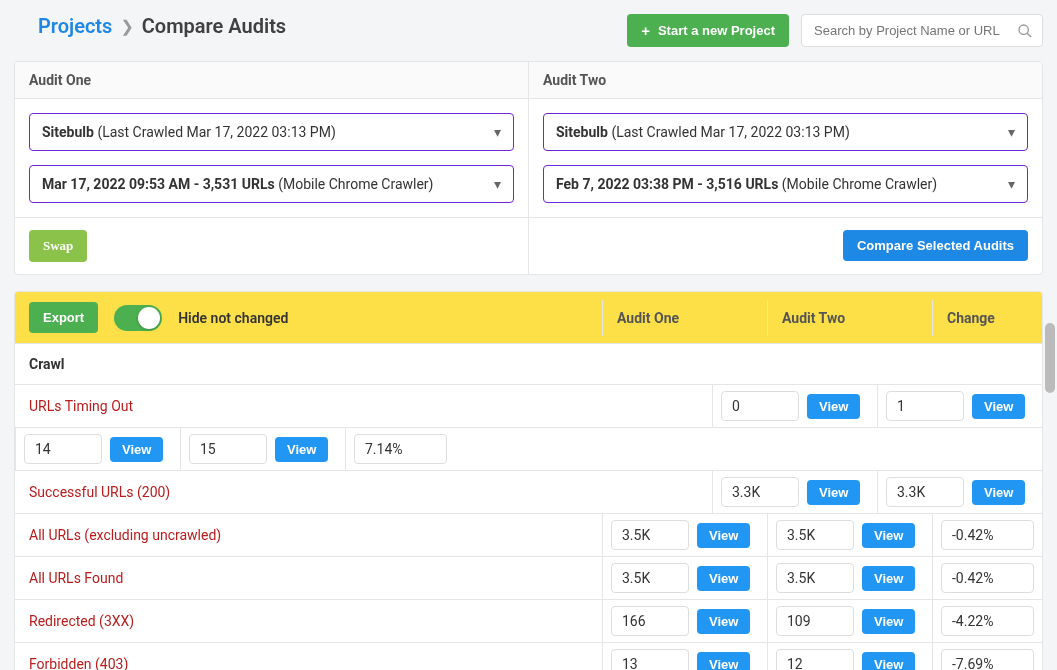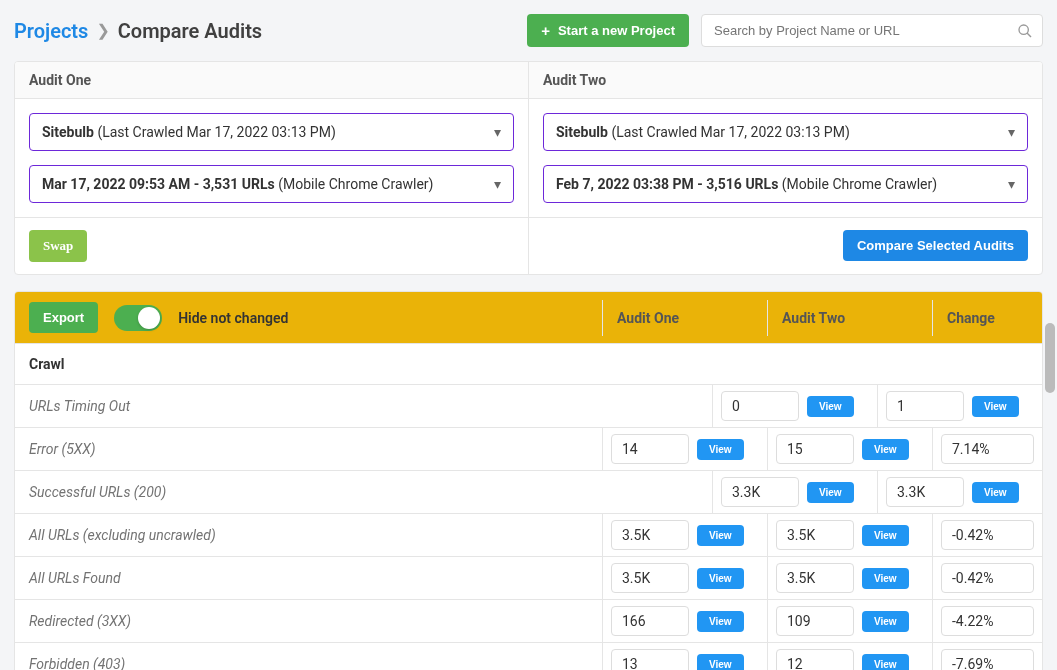--- a/index.html
+++ b/index.html
@@ -5,36 +5,37 @@
   * { box-sizing: border-box; margin: 0; padding: 0; }
   body {
     font-family: -apple-system, BlinkMacSystemFont, "Segoe UI", Roboto, Arial, sans-serif;
     background: #f4f5f7;
     color: #333;
     font-size: 14px;
   }
   .container { width: 1057px; min-height: 670px; padding: 14px; }
   .header-row {
     display: flex;
-    align-items: center;
+    align-items: flex-start;
     justify-content: space-between;
     margin-bottom: 14px;
+    margin-left: 24px;
   }
   .breadcrumb { display: flex; align-items: center; gap: 8px; font-size: 20px; }
   .breadcrumb-link { color: #1e88e5; text-decoration: none; font-weight: 600; }
   .chevron { color: #999; font-size: 16px; }
   .page-title { font-weight: 600; color: #404040; }
   .header-right { display: flex; align-items: center; gap: 12px; }
   .btn { display: inline-flex; align-items: center; justify-content: center; border: none; border-radius: 4px; cursor: pointer; font-weight: 600; padding: 8px 14px; font-size: 13px; }
   .btn-green { background: #4caf50; color: #fff; }
   .btn-lime { background: #8bc34a; color: #fff; font-family: Liberation Serif, serif; }
   .btn-blue { background: #1e88e5; color: #fff; }
-  .btn-blue-sm { background: #2196f3; color: #fff; padding: 5px 12px; font-size: 10px; }
+  .btn-blue-sm { background: #2196f3; color: #fff; padding: 5px 12px; font-size: 13px; }
   .plus-icon { margin-right: 8px; font-weight: bold; font-size: 15px; }
-  .search-wrap { position: relative; width: 342px; }
+  .search-wrap { position: relative; width: 242px; }
   .search-input {
     width: 100%;
     border: 1px solid #ddd;
     border-radius: 4px;
     padding: 8px 34px 8px 12px;
     font-size: 13px;
     background: #fff;
   }
   .search-icon { position: absolute; right: 10px; top: 50%; transform: translateY(-50%); color: #999; width: 16px; height: 16px; }
   .panel { background: #fff; border: 1px solid #e5e5e5; border-radius: 4px; overflow: hidden; }
@@ -55,32 +56,32 @@
     font-size: 14px;
   }
   .select-caret { position: absolute; right: 12px; top: 50%; transform: translateY(-50%); color: #666; }
   .select-bold { font-weight: 700; }
   .select-nowrap { white-space: nowrap; overflow: hidden; text-overflow: ellipsis; }
   .footer-row { display: flex; }
   .footer-left, .footer-right { flex: 1; padding: 12px 14px; border-top: 1px solid #e5e5e5; }
   .footer-left { border-right: 1px solid #e5e5e5; }
   .footer-right { text-align: right; }
   .table-panel { }
-  .ctrl-row { display: flex; align-items: center; border-bottom: 1px solid #e5e5e5; background: #eab308; }
+  .ctrl-row { display: flex; align-items: center; border-bottom: 1px solid #e5e5e5; background: #fde047; }
   .ctrl-left { flex: 1; display: flex; align-items: center; gap: 16px; padding: 10px 14px; }
   .toggle { position: relative; width: 48px; height: 26px; background: #4caf50; border-radius: 13px; cursor: pointer; }
   .toggle-knob { position: absolute; right: 2px; top: 2px; width: 22px; height: 22px; background: #fff; border-radius: 50%; box-shadow: 0 1px 3px rgba(0,0,0,0.2); }
   .hide-label { font-weight: 600; color: #333; }
   .th { padding: 10px 14px; font-weight: 700; color: #555; border-left: 1px solid #e5e5e5; font-size: 14px; }
   .th-a1 { width: 165px; }
   .th-a2 { width: 165px; }
   .th-chg { width: 110px; }
   .section-row { padding: 12px 14px; font-weight: 700; color: #333; border-bottom: 1px solid #e5e5e5; }
   .data-row { display: flex; align-items: center; border-bottom: 1px solid #e5e5e5; }
-  .cell-name { flex: 1; padding: 10px 14px; color: #737373; font-style: italic; }
+  .cell-name { flex: 1; padding: 10px 14px; color: #b91c1c; }
   .cell-a { width: 165px; padding: 6px 8px; display: flex; align-items: center; gap: 8px; border-left: 1px solid #e5e5e5; }
   .cell-chg { width: 110px; padding: 6px 8px; border-left: 1px solid #e5e5e5; }
   .val-box {
     border: 1px solid #ddd;
     border-radius: 4px;
     padding: 6px 10px;
     min-width: 78px;
     background: #fff;
     font-size: 14px;
   }
@@ -183,21 +184,20 @@
       <div class="val-box">0</div>
       <button class="btn btn-blue-sm">View</button>
     </div>
     <div class="cell-a">
       <div class="val-box">1</div>
       <button class="btn btn-blue-sm">View</button>
     </div>
   </div>
 
   <div class="data-row">
-    <div class="cell-name">Error (5XX)</div>
     <div class="cell-a">
       <div class="val-box">14</div>
       <button class="btn btn-blue-sm">View</button>
     </div>
     <div class="cell-a">
       <div class="val-box">15</div>
       <button class="btn btn-blue-sm">View</button>
     </div>
     <div class="cell-chg">
       <div class="val-box">7.14%</div>

